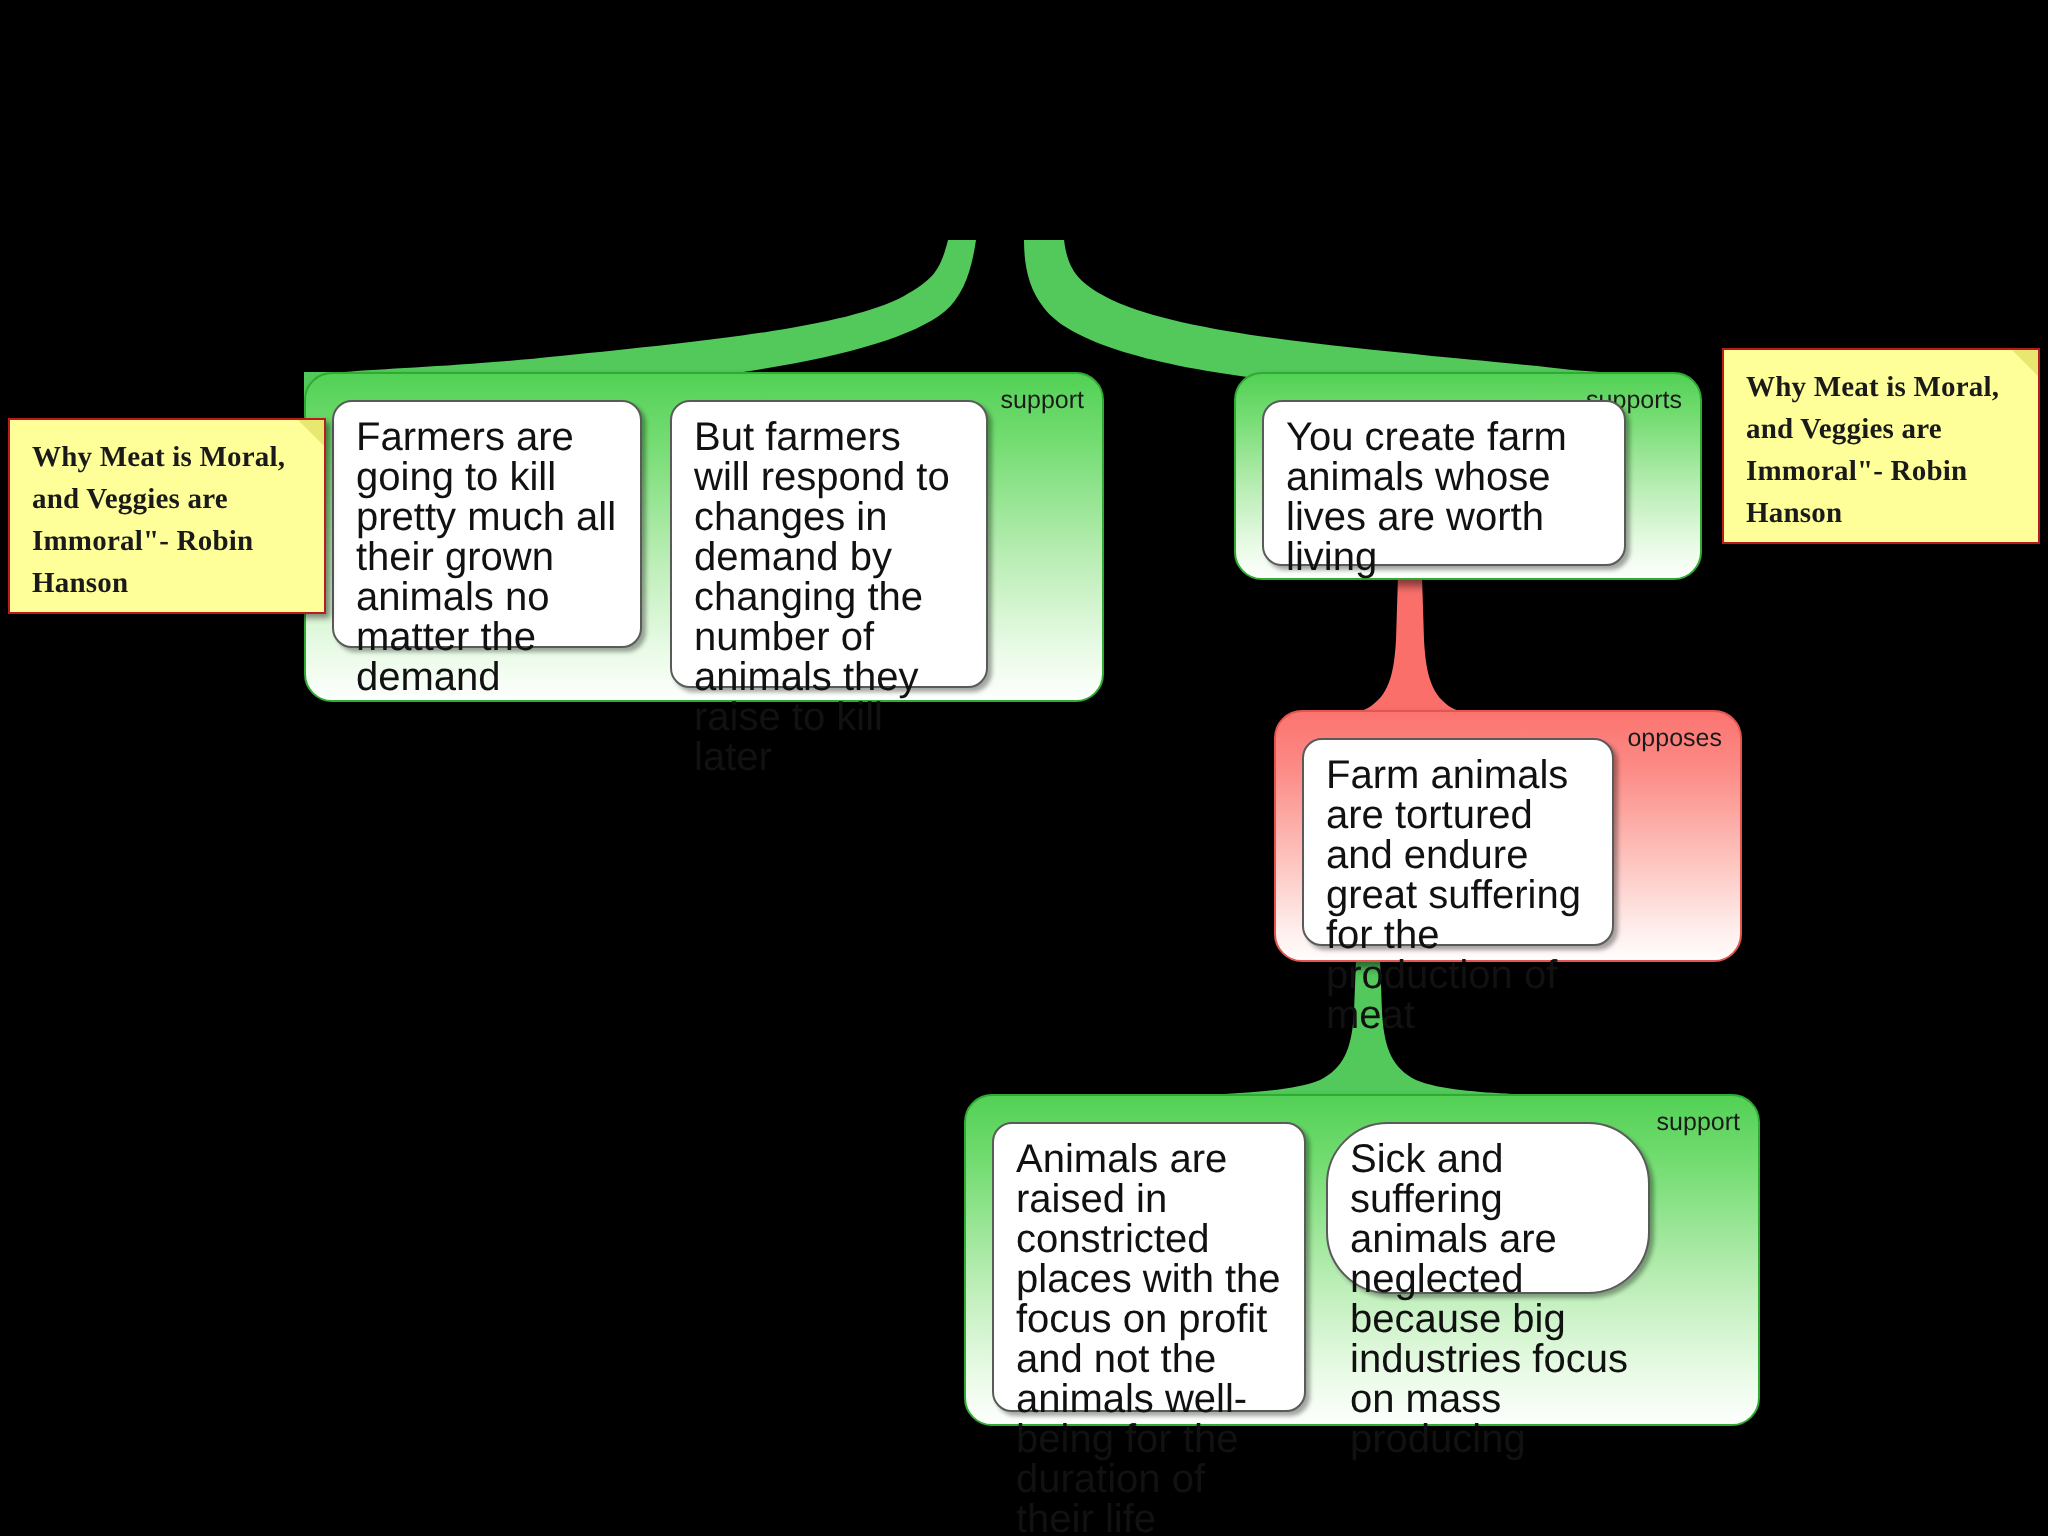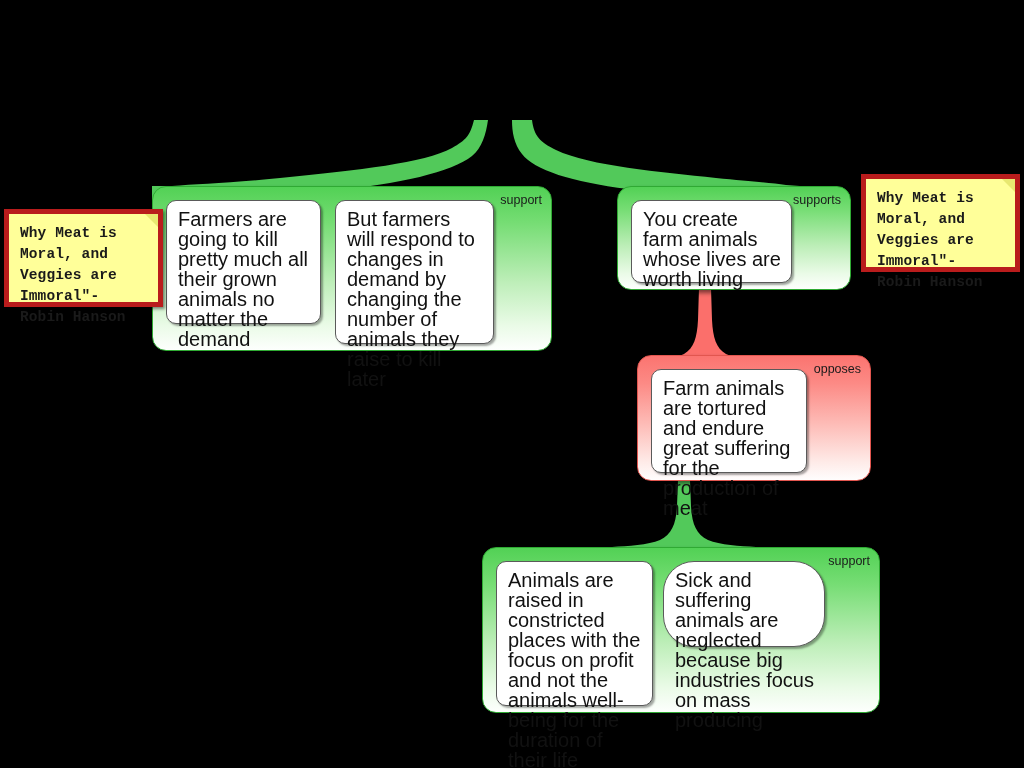--- a/index.html
+++ b/index.html
@@ -78,27 +78,27 @@
     color: #111111;
     font-size: 20px;
     line-height: 20px;
     box-shadow: 2px 2px 2px rgba(0,0,0,0.35);
   }
 
   
   .note {
     position: absolute;
     background: #ffff99;
-    border: 5px solid #b91c1c;
+    border: 1px solid #b91c1c;
     box-sizing: border-box;
     padding: 9px 11px 4px 11px;
     color: #1a1a1a;
     font-size: 14.5px;
     line-height: 21px;
-    font-family: Liberation Mono, monospace;
+    font-family: Liberation Serif, serif;
     font-weight: bold;
     letter-spacing: 0.1px;
     box-shadow: 2px 2px 3px rgba(0,0,0,0.45);
   }
   .note .fold {
     position: absolute;
     top: 0;
     right: 0;
     width: 0;
     height: 0;
@@ -171,21 +171,21 @@
     </div>
 
     <div class="card" style="left:182px; top:13px; width:159px; height:144px;">
       <span>But farmers will respond to changes in demand by changing the number of animals they raise to kill later</span>
     </div>
   </div>
 
   <div class="group support" style="left:617px; top:186px; width:234px; height:104px;">
     <span class="group-label">supports</span>
 
-    <div class="card" style="left:13px; top:13px; width:161px; height:83px;">
+    <div class="card" style="left:13px; top:13px; width:182px; height:83px;">
       <span>You create farm animals whose lives are worth living</span>
     </div>
   </div>
 
   <div class="group oppose" style="left:589px; top:355px; width:234px; height:126px;">
     <span class="group-label">opposes</span>
 
     <div class="card" style="left:13px; top:13px; width:156px; height:104px;">
       <span>Farm animals are tortured and endure great suffering for the production of meat</span>
     </div>

